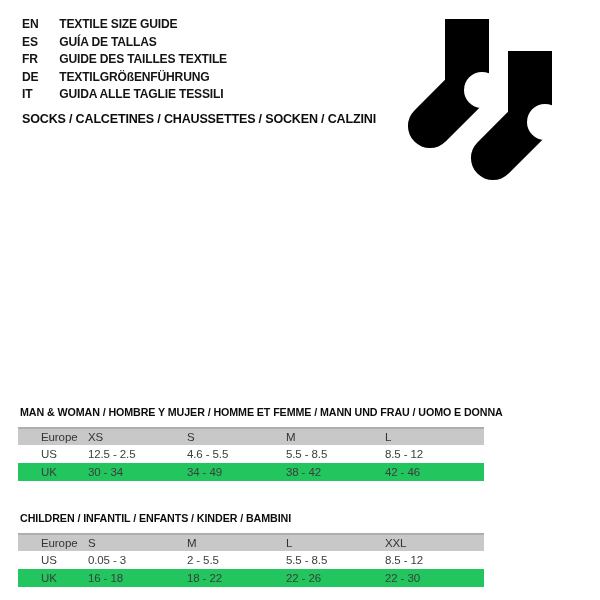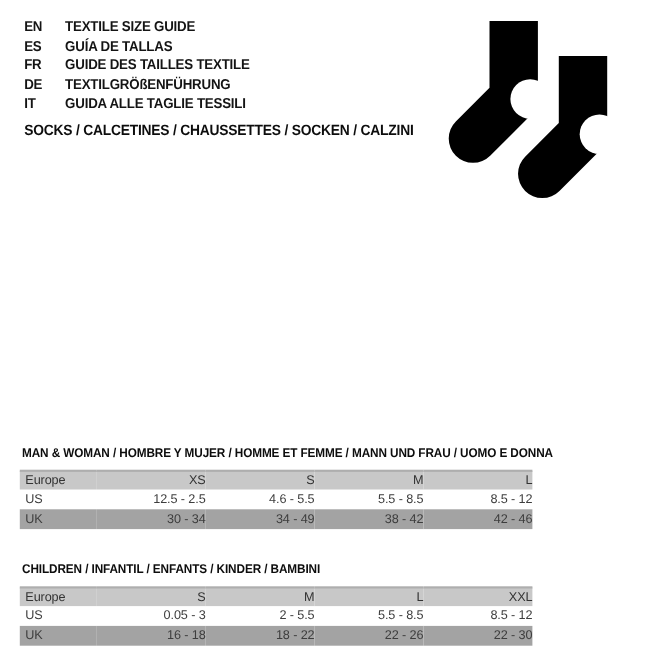--- a/index.html
+++ b/index.html
@@ -44,30 +44,30 @@
     font-weight:bold; font-size:11.5px; letter-spacing:-0.1px;
     white-space:nowrap; color:#0d0d0d;
     transform:scaleX(.93); transform-origin:0 50%;
     margin:0 0 8px 2px; line-height:13px;
   }
   table.size-table {
     width:100%; border-collapse:collapse; table-layout:fixed;
     font-size:11.5px; color:#3d3d3d; letter-spacing:-0.1px;
   }
   table.size-table th, table.size-table td {
-    font-weight:normal; text-align:right; padding:0; height:18px;
+    font-weight:normal; text-align:left; padding:0; height:18px;
   }
   table.size-table th {
     background:#c8c8c8; border-top:2px solid #aeaeae;
     height:17px; color:#333;
   }
   table.size-table th.c0, table.size-table td.c0 {
-    text-align:left; padding-left:5px; width:15%;
+    text-align:left; padding-left:23px; width:15%;
   }
-  table.size-table tbody tr.alt { background:#a3a3a3; }
+  table.size-table tbody tr.alt { background:#22c55e; }
 </style>
 </head>
 <body>
 
 <div class="page">
 
   <div class="lang-block">
     <div class="lang-row">
       <span class="lang-code">EN</span>
       <span class="lang-label">TEXTILE SIZE GUIDE</span>

